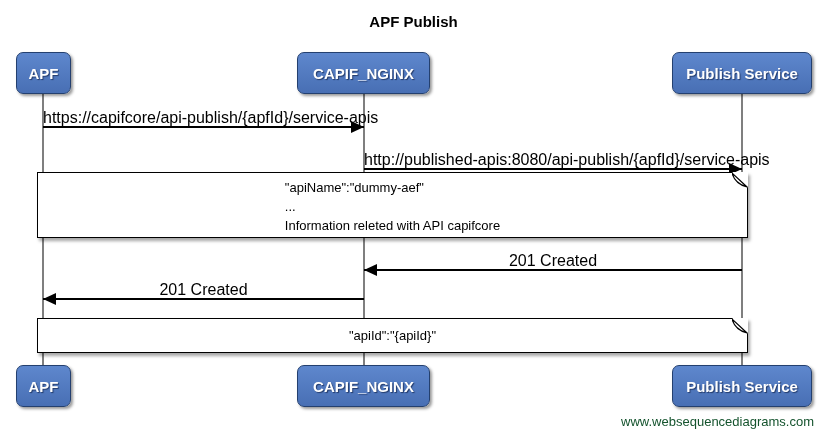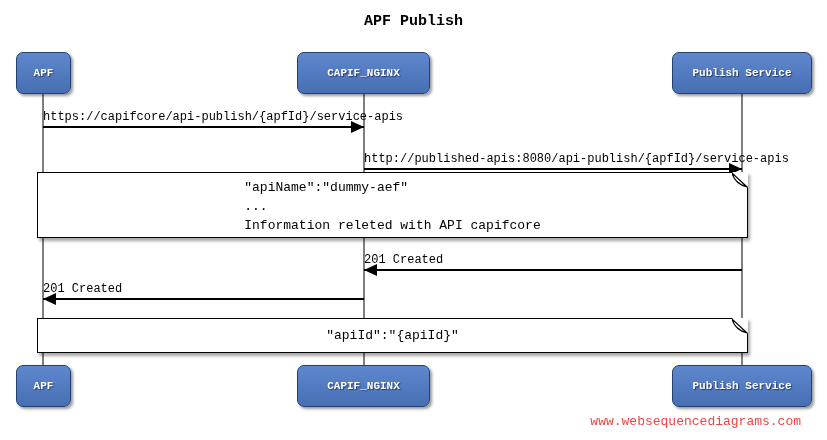--- a/index.html
+++ b/index.html
@@ -1,39 +1,39 @@
 <!DOCTYPE html>
 <html><head>
 <meta charset="utf-8">
 <style>
   html,body{margin:0;padding:0;background:#fff;}
   #canvas{
     position:relative;width:827px;height:440px;background:#ffffff;overflow:hidden;
-    font-family:Liberation Mono, monospace;color:#000;
+    font-family:Liberation Sans, sans-serif;color:#000;
   }
   .title{
     position:absolute;left:0;right:0;top:13px;text-align:center;
     font-size:15px;font-weight:bold;z-index:4;
   }
   .lifeline{
     position:absolute;width:2px;top:93px;height:273px;background:#7f7f7f;z-index:1;
   }
   .actor{
     position:absolute;height:42px;border-radius:7px;z-index:3;
     background:linear-gradient(#5e87cd,#486fb4);
     border:1px solid #24406f;
     box-shadow:2px 2px 3px rgba(0,0,0,0.4);
     display:flex;align-items:center;justify-content:center;
-    color:#fff;font-weight:bold;font-size:11px;
+    color:#fff;font-weight:bold;font-size:15px;
     text-shadow:1px 1px 1px rgba(10,25,60,0.65);
     box-sizing:border-box;
   }
   .msg{position:absolute;z-index:2;}
   .msg .lbl{
-    font-size:12px;line-height:15px;height:16px;
+    text-align:center;font-size:16px;line-height:15px;height:16px;
     white-space:nowrap;
   }
   .msg .line{position:relative;height:0;border-top:2px solid #000;}
   .head-right{
     position:absolute;right:0;top:-7px;width:0;height:0;
     border-top:6px solid transparent;border-bottom:6px solid transparent;
     border-left:13px solid #000;
   }
   .head-left{
     position:absolute;left:0;top:-7px;width:0;height:0;
@@ -43,21 +43,21 @@
   .note{
     position:absolute;left:37px;width:711px;background:#fff;
     border:1px solid #000;box-shadow:2px 3px 3px rgba(0,0,0,0.35);
     z-index:3;box-sizing:border-box;text-align:center;
   }
   .note .body{
     display:inline-block;text-align:left;font-size:13px;line-height:19px;
   }
   .fold{position:absolute;top:-1px;right:-1px;z-index:4;}
   .watermark{
-    position:absolute;top:414px;right:26px;font-size:13px;color:#ef4444;z-index:4;
+    position:absolute;top:414px;right:13px;font-size:13px;color:#14532d;z-index:4;
   }
 </style>
 </head>
 <body>
 
 <div id="canvas">
 
   <div class="title">APF Publish</div>
 
   <div class="lifeline" style="left:42px;"></div>

